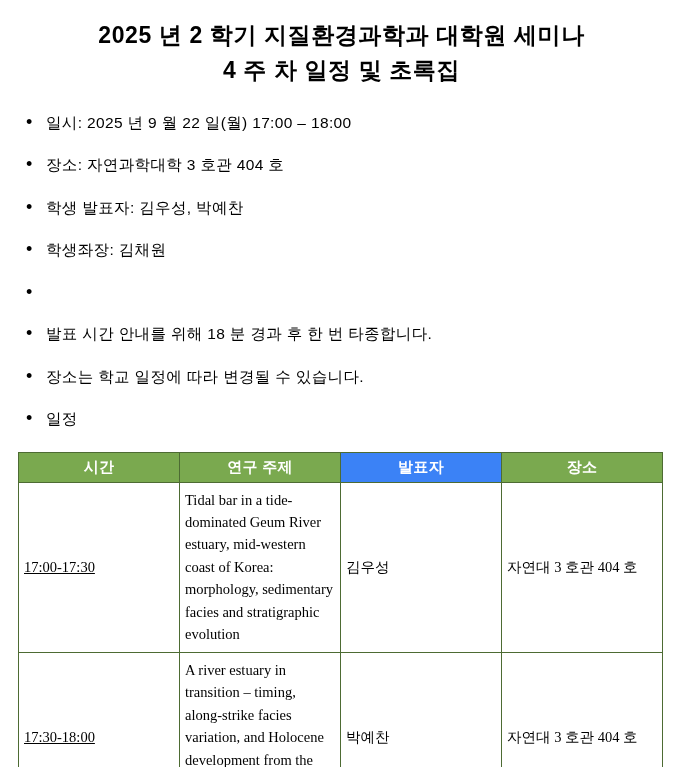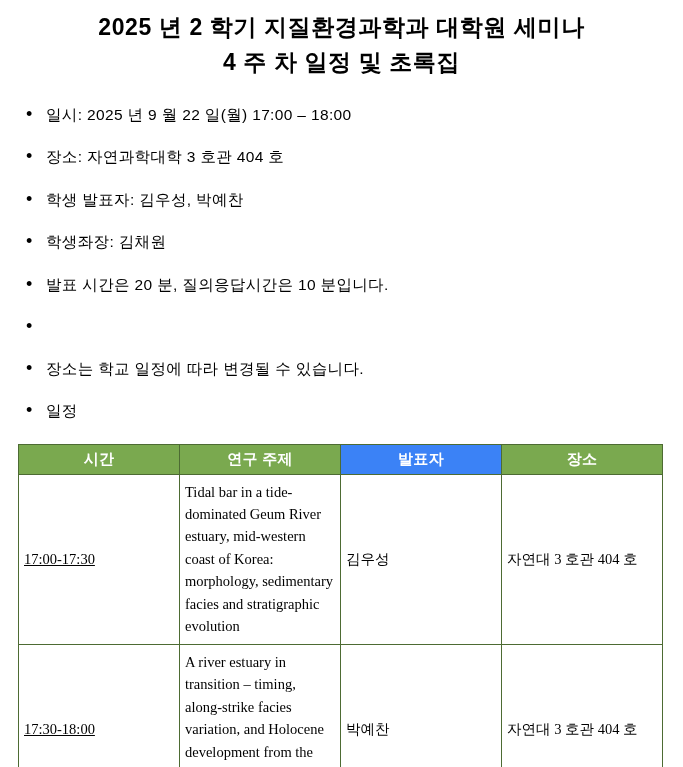--- a/index.html
+++ b/index.html
@@ -12,21 +12,21 @@
     height: 767px;
     font-family: "Liberation Sans", sans-serif;
     color: #000000;
     overflow: hidden;
   }
   .page {
     width: 683px;
     height: 656px;
     position: relative;
     box-sizing: border-box;
-    padding: 0 18px;
+    padding: 8px 18px;
   }
   .title-block {
     text-align: center;
     padding-top: 10px;
   }
   .title-line {
     font-size: 23px;
     font-weight: bold;
     letter-spacing: 0.6px;
     line-height: 1.5;
@@ -114,25 +114,25 @@
       <span class="bullet-text">학생  발표자: 김우성, 박예찬</span>
     </div>
 
     <div class="bullet-row">
       <span class="bullet-dot">•</span>
       <span class="bullet-text">학생좌장: 김채원</span>
     </div>
 
     <div class="bullet-row">
       <span class="bullet-dot">•</span>
-      <span class="bullet-text">발표  시간은  20 분,  질의응답시간은  10 분입니다.</span>
     </div>
 
     <div class="bullet-row">
       <span class="bullet-dot">•</span>
+      <span class="bullet-text">발표  시간  안내를  위해  18 분  경과  후  한  번  타종합니다.</span>
     </div>
 
     <div class="bullet-row">
       <span class="bullet-dot">•</span>
       <span class="bullet-text">장소는  학교  일정에  따라  변경될  수  있습니다.</span>
     </div>
 
     <div class="bullet-row">
       <span class="bullet-dot">•</span>
       <span class="bullet-text">일정</span>

